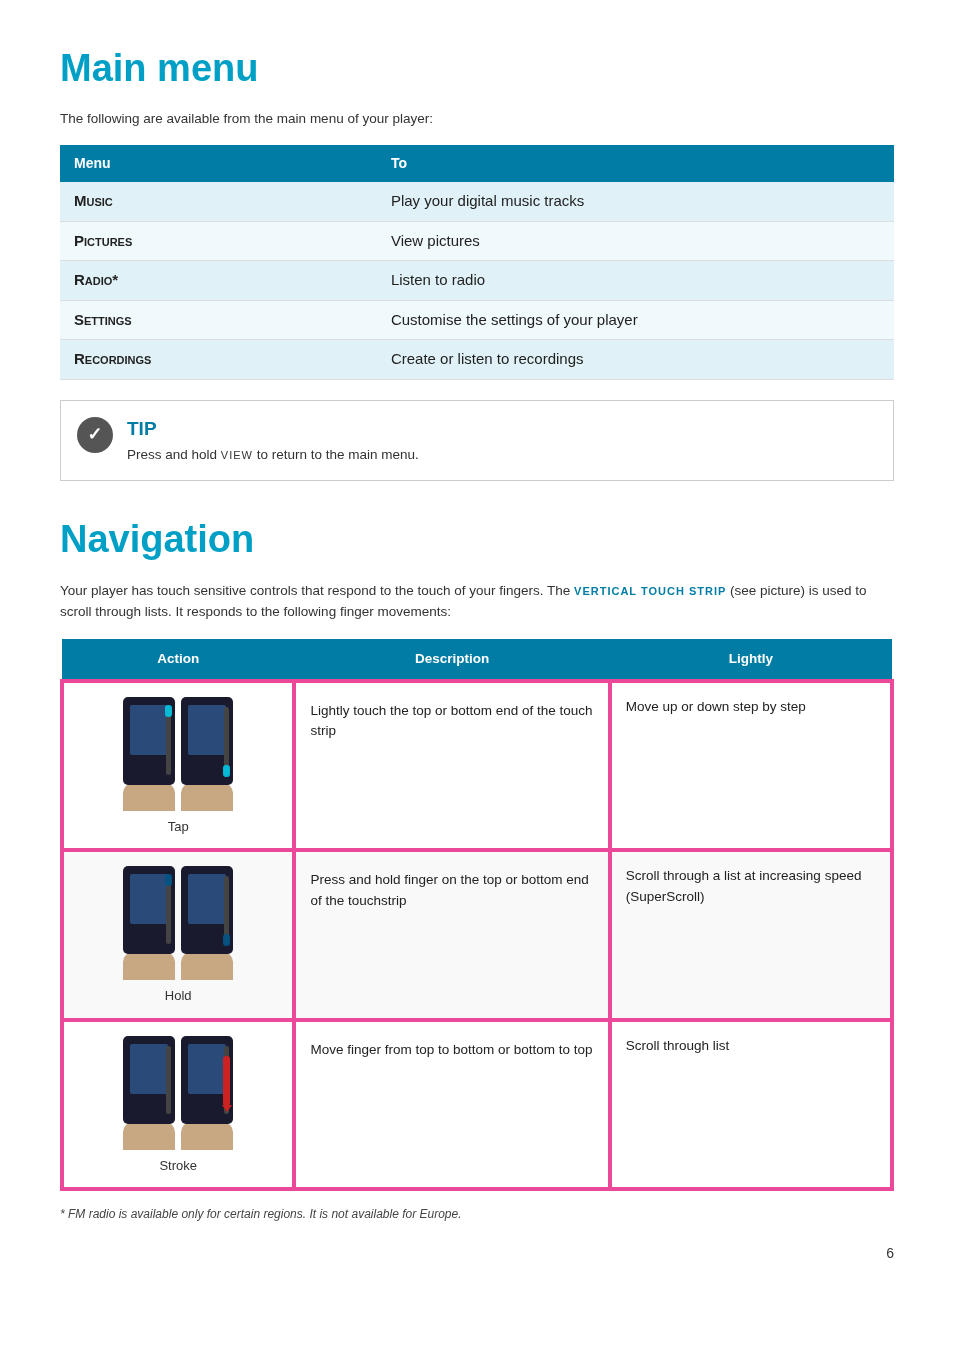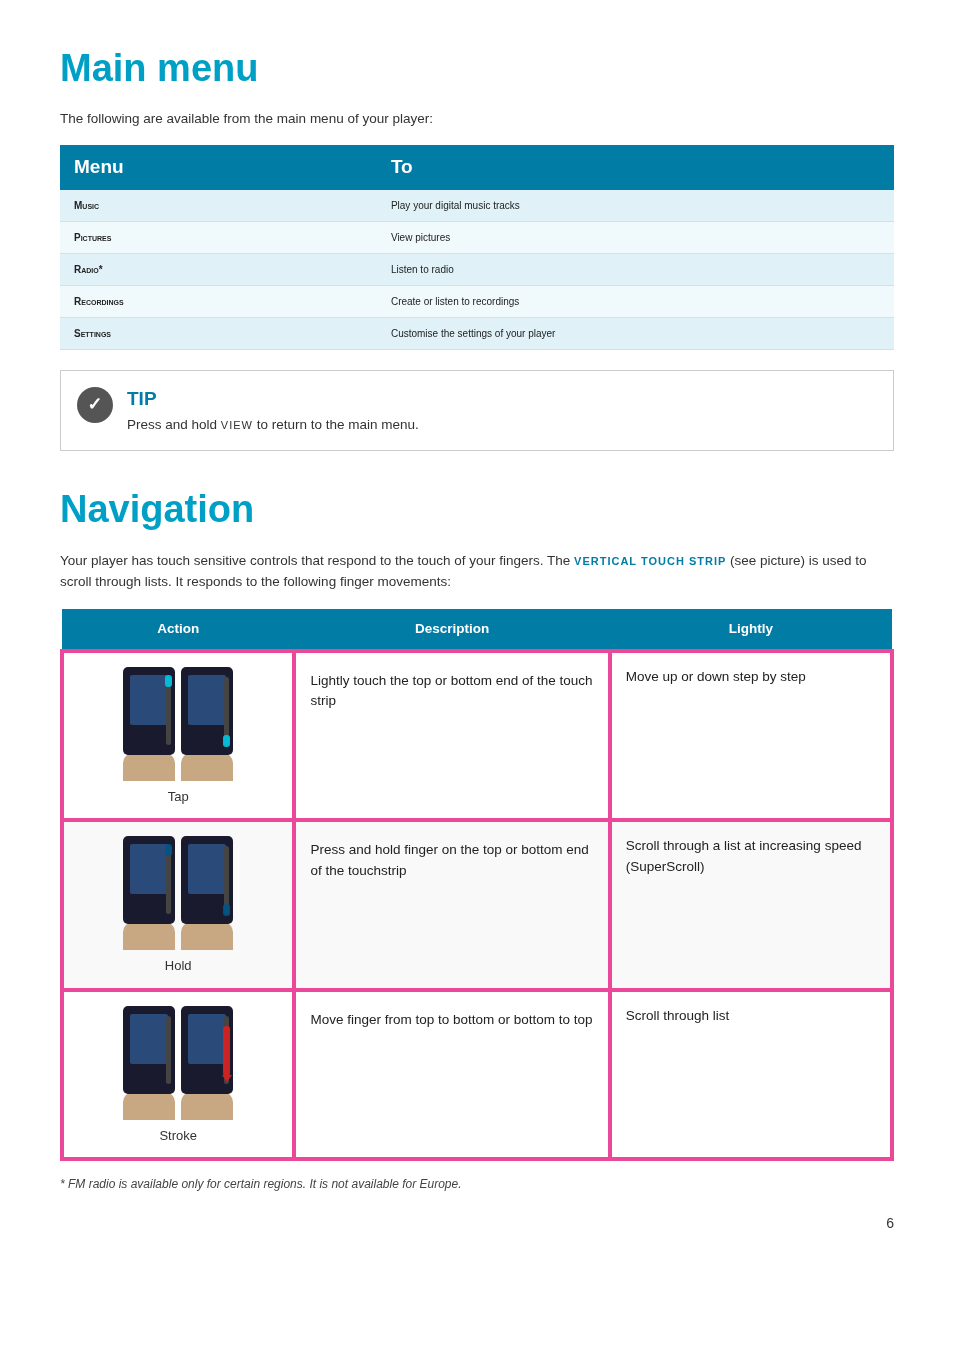--- a/index.html
+++ b/index.html
@@ -30,26 +30,26 @@
     .menu-table {
       width: 100%;
       border-collapse: collapse;
       margin-bottom: 20px;
     }
     .menu-table th {
       background: #007ca5;
       color: #fff;
       font-weight: bold;
       padding: 8px 14px;
-      font-size: 19px;
+      font-size: 14px;
       text-align: left;
     }
     .menu-table td {
       padding: 8px 14px;
-      font-size: 10px;
+      font-size: 15px;
       border-bottom: 1px solid #ddd;
     }
     .menu-table tr:nth-child(even) td {
       background: #f0f9fc;
     }
     .menu-table tr:nth-child(odd) td {
       background: #e0f2f8;
     }
     .menu-table td.menu-item {
       font-variant: small-caps;
@@ -285,26 +285,26 @@
     </tr>
       <tr>
       <td class="menu-item">Pictures</td>
       <td>View pictures</td>
     </tr>
       <tr>
       <td class="menu-item">Radio*</td>
       <td>Listen to radio</td>
     </tr>
       <tr>
+      <td class="menu-item">Settings</td>
+      <td>Customise the settings of your player</td>
+    </tr>
+      <tr>
       <td class="menu-item">Recordings</td>
       <td>Create or listen to recordings</td>
-    </tr>
-      <tr>
-      <td class="menu-item">Settings</td>
-      <td>Customise the settings of your player</td>
     </tr>
     </tbody>
 </table>
 
 <div class="tip-box">
   <div class="tip-icon">✓</div>
   <div class="tip-content">
     <div class="tip-label">TIP</div>
     <div class="tip-text">
       Press and hold <span class="highlight">VIEW</span> to return to the main menu.

